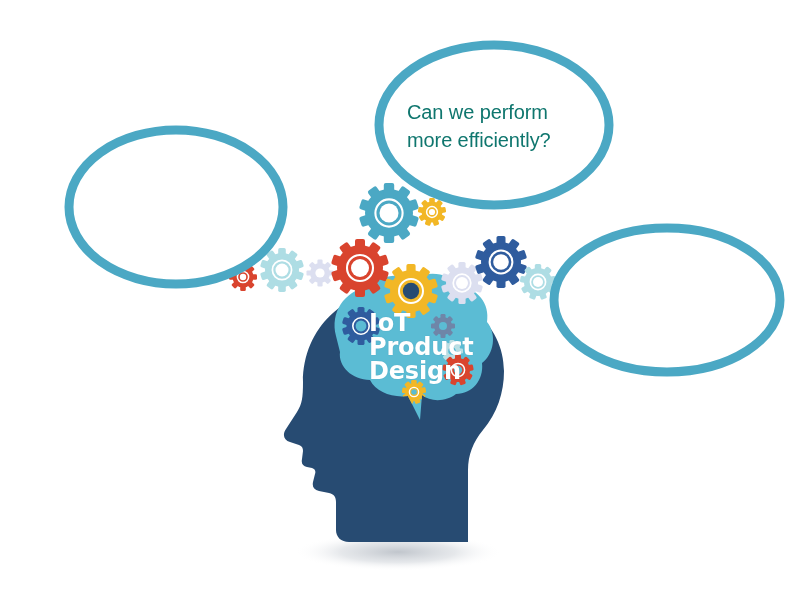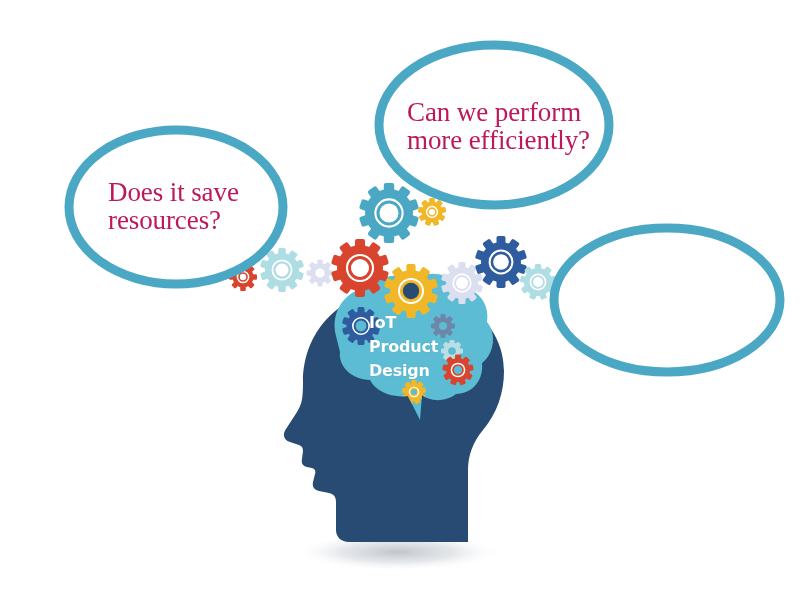--- a/index.html
+++ b/index.html
@@ -20,39 +20,39 @@
     background: #ffffff;
   }
   #scene {
     position: absolute;
     inset: 0;
     width: 800px;
     height: 600px;
   }
   .bubble-text {
     position: absolute;
-    color: #be185d;
-    font-family: Liberation Serif, serif;
-    font-size: 27px;
+    color: #0f766e;
+    font-family: Liberation Sans, sans-serif;
+    font-size: 20px;
     line-height: 28px;
     white-space: pre;
     letter-spacing: -0.1px;
   }
   #bubble-text-left   { left: 108px; top: 178px; }
   #bubble-text-top    { left: 407px; top: 98px;  }
   #bubble-text-right  { left: 578px; top: 274px; }
 
   #brain-label {
     position: absolute;
     left: 369px;
     top: 311px;
     color: #ffffff;
     font-family: "DejaVu Sans", sans-serif;
     font-weight: bold;
-    font-size: 16px;
+    font-size: 24px;
     line-height: 24px;
     white-space: pre;
     letter-spacing: -0.2px;
     text-shadow: 0 0 1px rgba(39,75,114,0.25);
   }
 </style>
 </head>
 <body>
 
 <div id="stage">
@@ -382,22 +382,20 @@
       </g>
     </g>
 
     <g>
       <ellipse cx="176" cy="207" rx="107" ry="77" fill="#ffffff" stroke="#4ba8c4" stroke-width="9"></ellipse>
       <ellipse cx="494" cy="125" rx="115" ry="80" fill="#ffffff" stroke="#4ba8c4" stroke-width="9"></ellipse>
       <ellipse cx="667" cy="300" rx="113" ry="72" fill="#ffffff" stroke="#4ba8c4" stroke-width="9"></ellipse>
     </g>
   </svg>
 
-  <div class="bubble-text" id="bubble-text-left">Does it save
-resources?</div>
 
   <div class="bubble-text" id="bubble-text-top">Can we perform
 more efficiently?</div>
 
 
   <div id="brain-label">IoT
 Product
 Design</div>
 
 </div>

